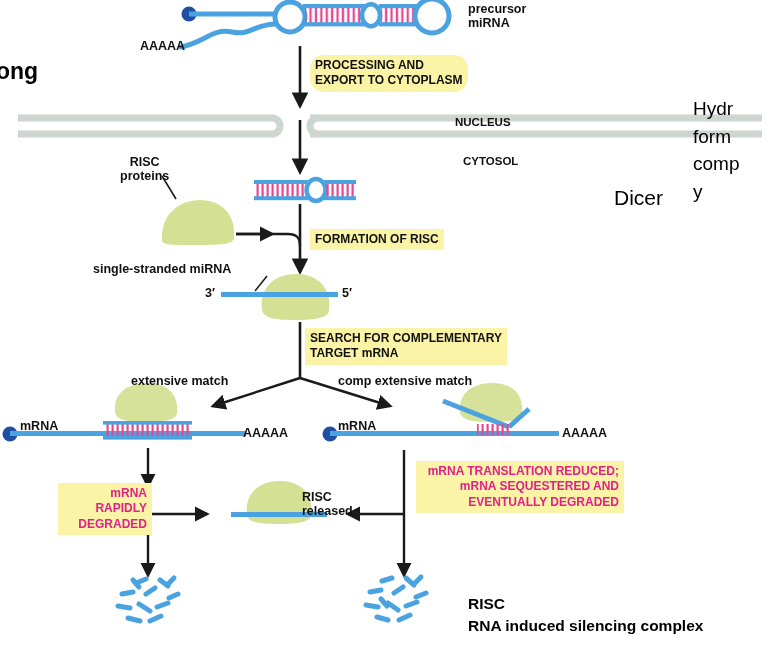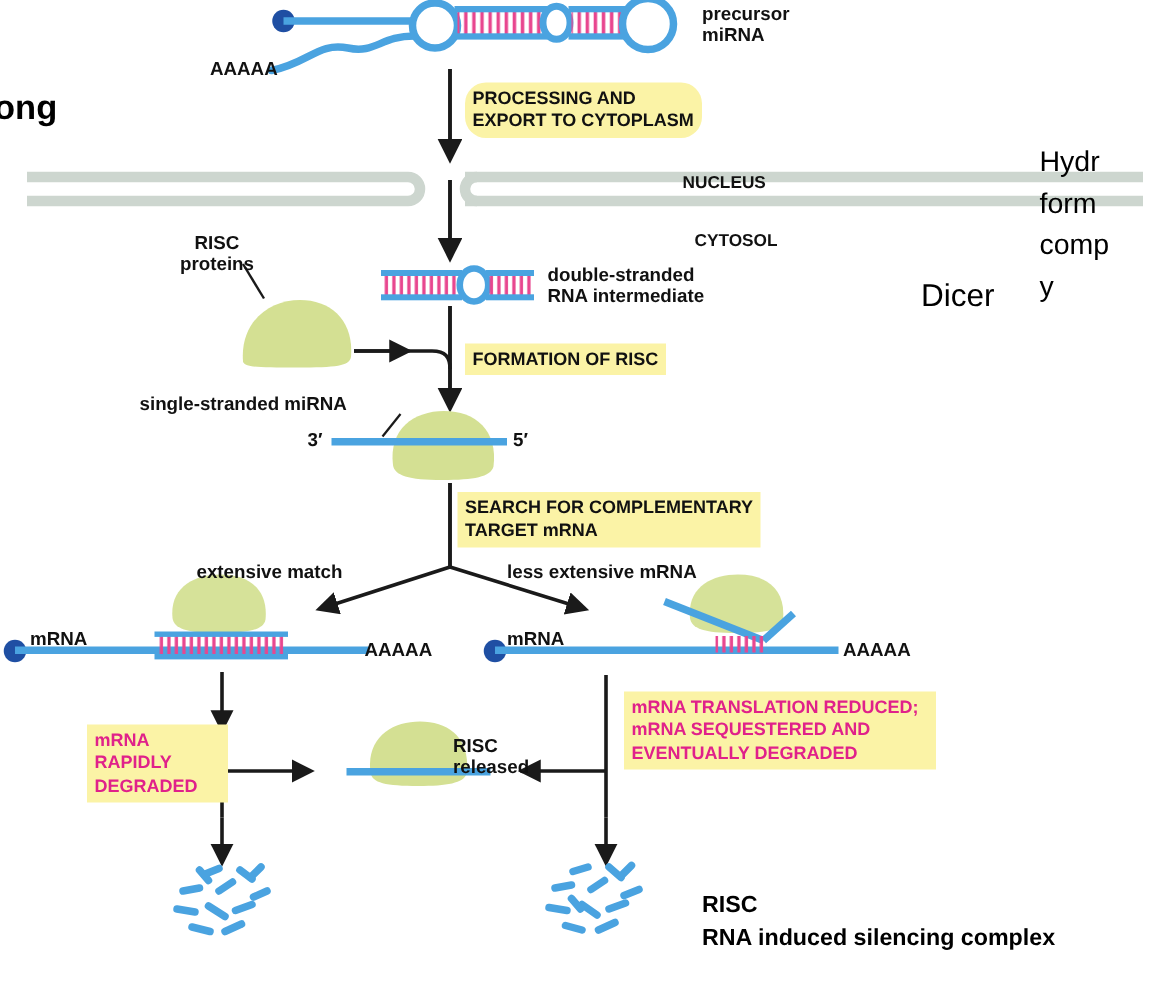--- a/index.html
+++ b/index.html
@@ -9,21 +9,21 @@
     color:#000;
   }
   .stage{position:absolute;left:0;top:0;width:780px;height:660px;}
   .abs{position:absolute;}
 
   
   .lbl{position:absolute;font-weight:bold;font-size:12.5px;line-height:1.15;color:#111;white-space:pre;}
   .lbl-sm{font-size:11.5px;margin-top:10px;}
   .hl{position:absolute;background:#fbf3a6;font-weight:bold;font-size:12px;line-height:1.28;
       padding:3px 5px;color:#111;white-space:pre;}
-  .hl-pink{color:#e0218a;text-align:left;}
+  .hl-pink{color:#e0218a;text-align:right;}
   .serif-note{position:absolute;font-family:"Liberation Sans", sans-serif;font-weight:400;
       font-size:19px;line-height:1.45;color:#000;white-space:pre;}
   .bigword{position:absolute;font-weight:bold;font-size:23px;color:#000;}
   .dicer{position:absolute;font-weight:400;font-size:21px;color:#000;margin-left:48px;}
   .risc-note{position:absolute;font-weight:bold;font-size:15.5px;line-height:1.35;color:#000;white-space:pre;}
   .caption{position:absolute;font-size:9.5px;font-weight:bold;color:#111;white-space:pre;}
 </style>
 </head>
 <body>
 
@@ -190,37 +190,35 @@
 
   <div class="hl" style="left:310px;top:55px;border-radius:14px;">PROCESSING AND
 EXPORT TO CYTOPLASM</div>
 
   <div class="lbl lbl-sm" style="left:455px;top:106px;">NUCLEUS</div>
   <div class="lbl lbl-sm" style="left:463px;top:145px;">CYTOSOL</div>
 
   <div class="lbl" style="left:120px;top:155px;text-align:center;">RISC
 proteins</div>
 
-  <div class="lbl" style="left:365px;top:176px;">double-stranded
-RNA intermediate</div>
 
   <div class="dicer" style="left:566px;top:186px;">Dicer</div>
 
   <div class="hl" style="left:310px;top:229px;">FORMATION OF RISC</div>
 
   <div class="lbl" style="left:93px;top:262px;">single-stranded miRNA</div>
 
   <div class="lbl" style="left:205px;top:286px;">3′</div>
   <div class="lbl" style="left:342px;top:286px;">5′</div>
 
   <div class="hl" style="left:305px;top:328px;">SEARCH FOR COMPLEMENTARY
 TARGET mRNA</div>
 
   <div class="lbl" style="left:131px;top:374px;">extensive match</div>
-  <div class="lbl" style="left:338px;top:374px;">less extensive mRNA</div>
+  <div class="lbl" style="left:338px;top:374px;">comp extensive match</div>
 
   <div class="lbl" style="left:20px;top:419px;">mRNA</div>
   <div class="lbl" style="left:338px;top:419px;">mRNA</div>
 
   <div class="lbl" style="left:243px;top:426px;">AAAAA</div>
   <div class="lbl" style="left:562px;top:426px;">AAAAA</div>
 
   <div class="hl hl-pink" style="left:58px;top:483px;width:84px;">mRNA
 RAPIDLY
 DEGRADED</div>

